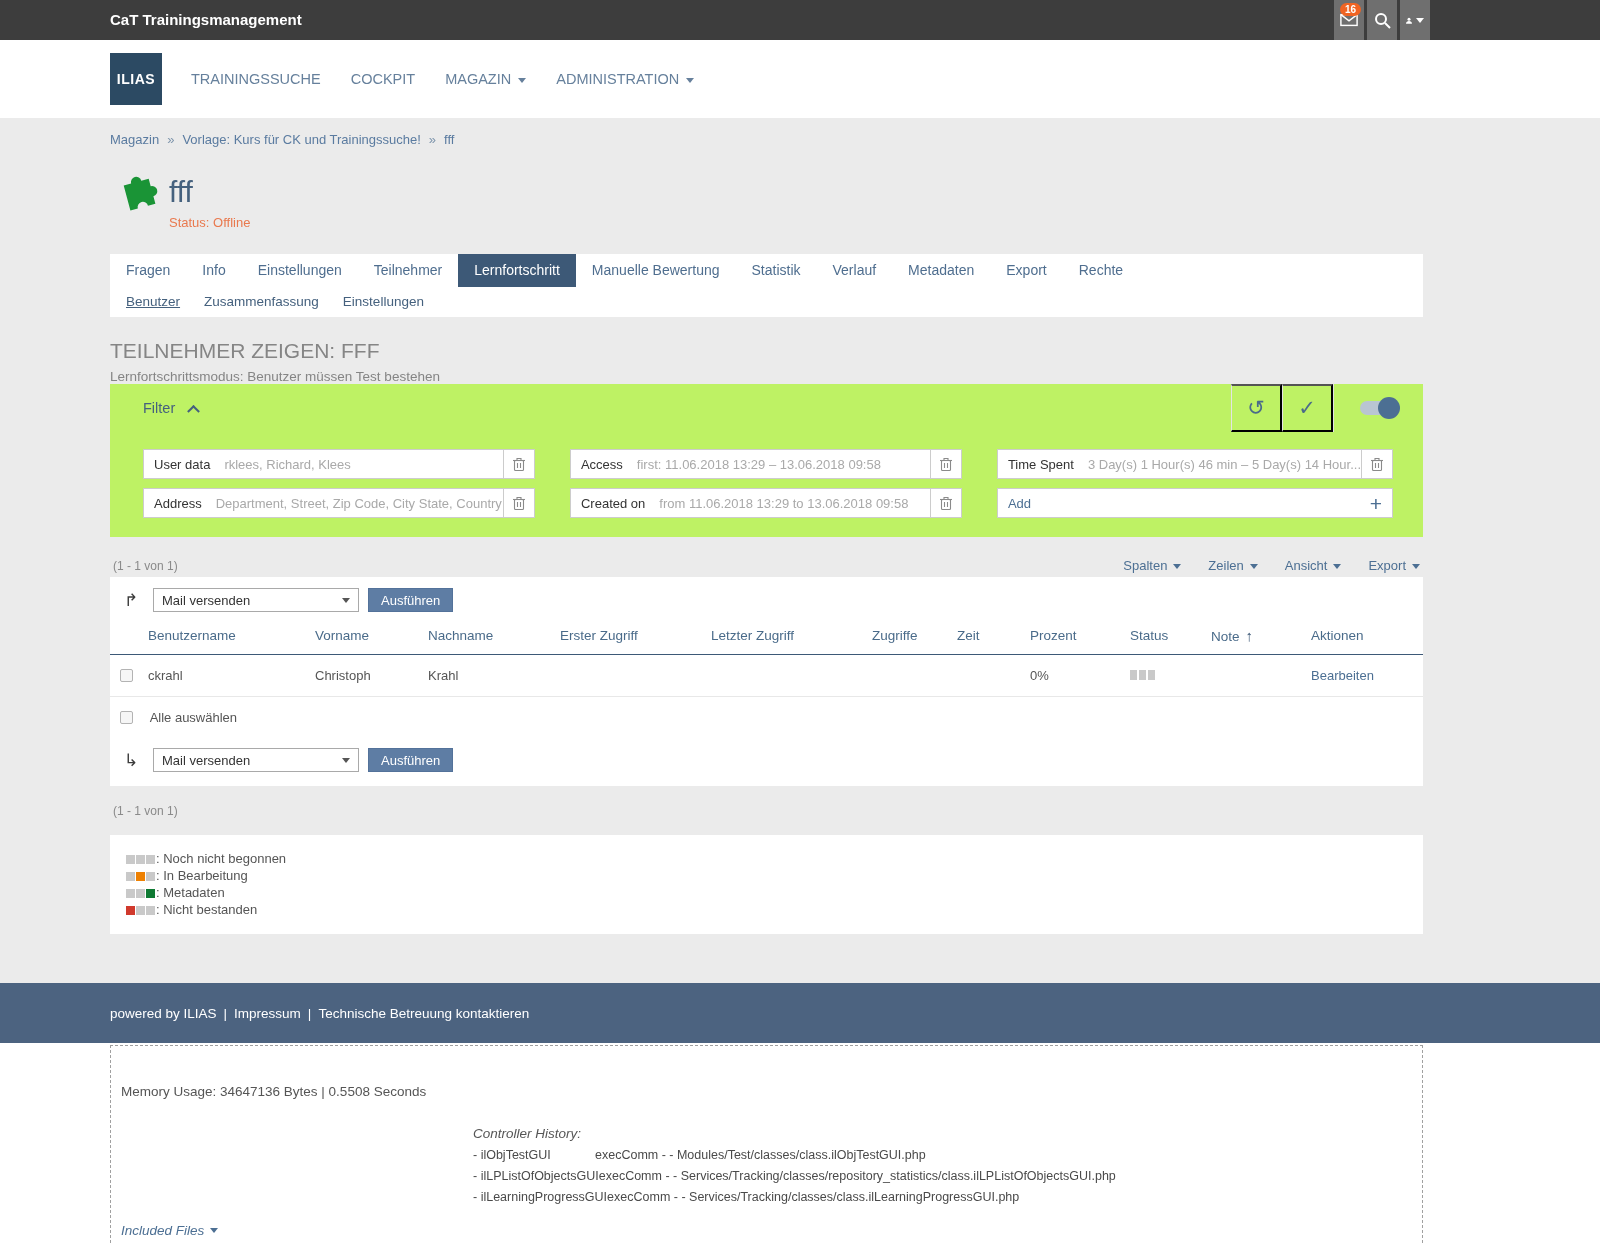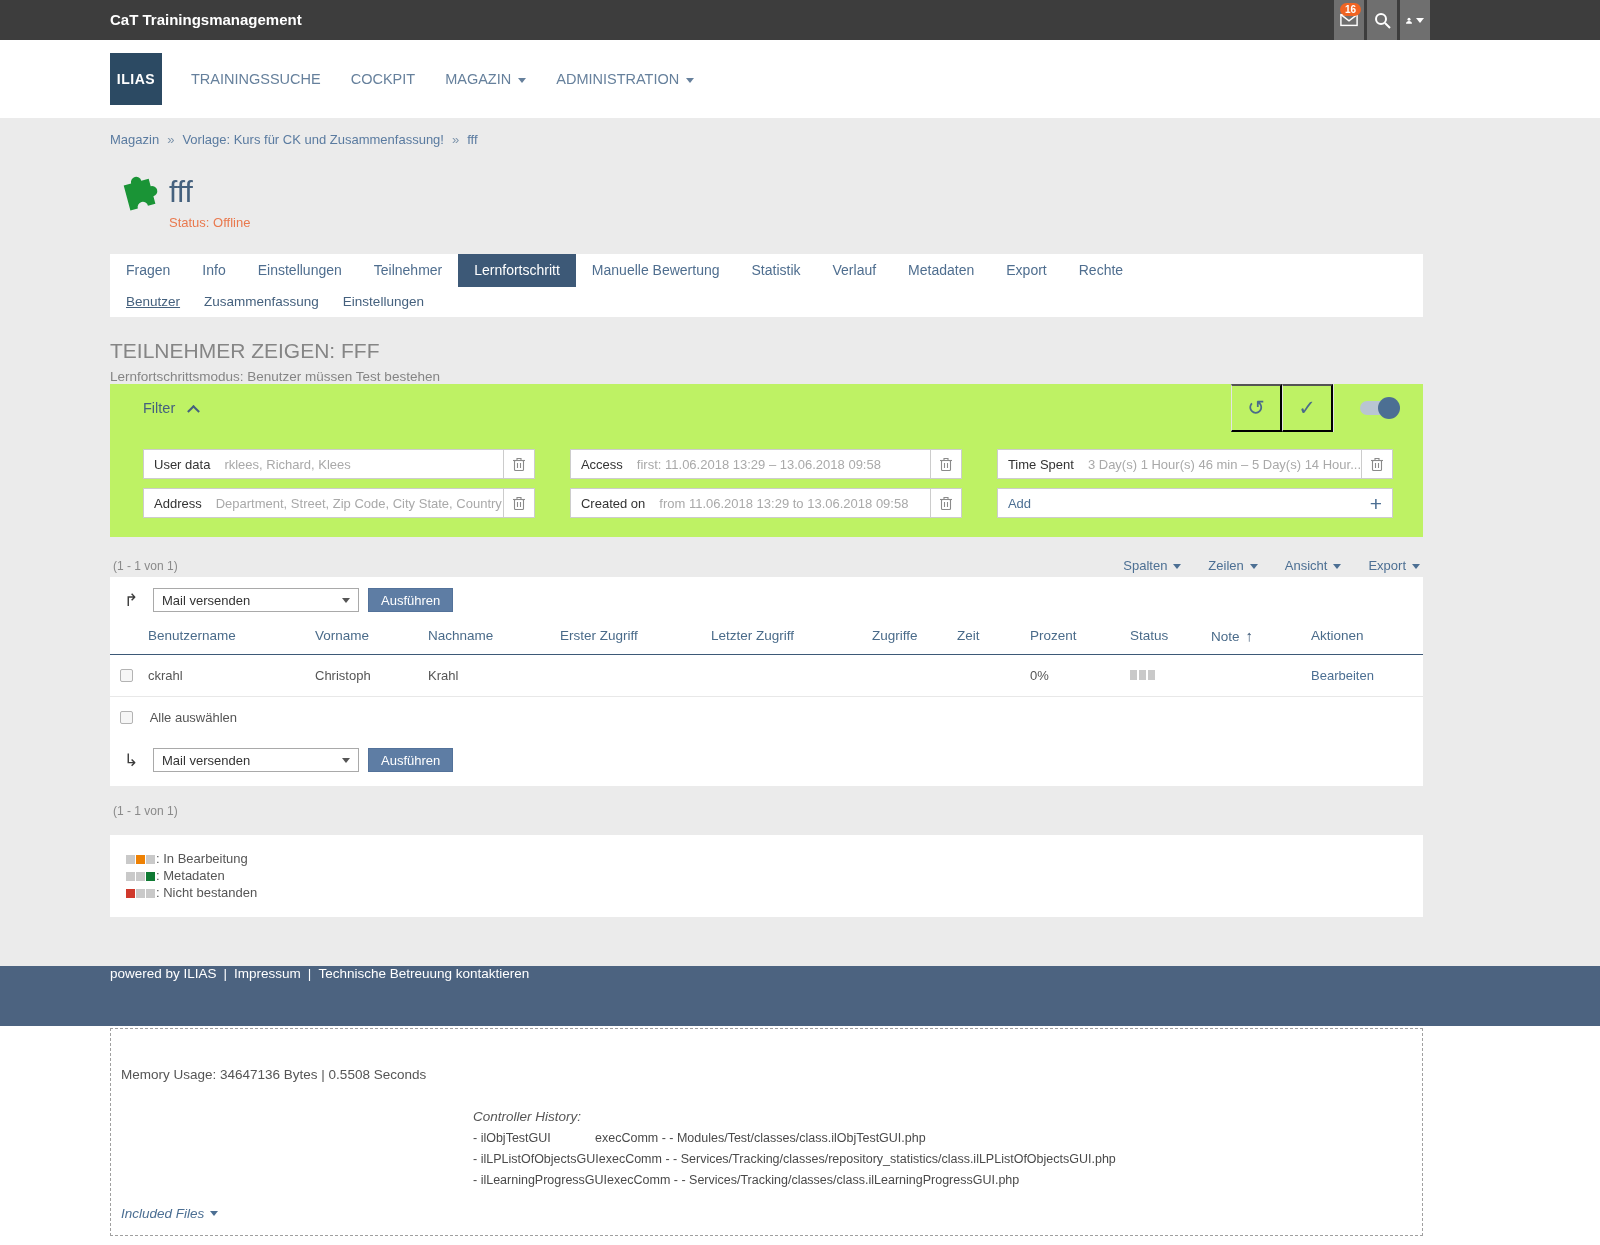--- a/index.html
+++ b/index.html
@@ -92,21 +92,21 @@
   .sort-arrow { color:#3d5977; font-weight:bold; font-size:15px; margin-left:6px; }
   .sq { display:inline-block; width:7px; height:10px; margin-right:2px; background:#c9c9c9; }
   .rowlink { color:#4c6f93; text-decoration:none; cursor:pointer; }
   .selallrow td { padding:11px 4px 11px 0; }
   .selall-label { margin-left:13px; font-size:13px; color:#555; }
   
   .legendbox { background:#fff; margin-top:17px; padding:15px 16px 16px; }
   .legrow { font-size:13px; color:#555; line-height:17px; white-space:nowrap; }
   .legsq { display:inline-block; width:9px; height:9px; margin-right:1px; vertical-align:-1px; }
   
-  .footer { background:#4c6380; height:60px; margin-top:49px; display:flex; align-items:flex-start; }
+  .footer { background:#4c6380; height:60px; margin-top:49px; display:flex; align-items:center; }
   .footer-inner { margin-left:110px; color:#fff; font-size:13.5px; }
   .footer-inner a { color:#fff; text-decoration:none; cursor:pointer; }
   .fsep { margin:0 7px; }
   
   .debugwrap { background:#fff; padding:2px 0 24px; }
   .debugbox { margin-left:110px; width:1313px; border:1px dashed #a0a0a0; height:208px; position:relative;
               font-size:13.5px; color:#555; }
   .memline { position:absolute; top:38px; left:10px; }
   .history { position:absolute; top:80px; left:362px; }
   .history-title { font-style:italic; }
@@ -161,21 +161,21 @@
     <a>
         <span>ADMINISTRATION</span>
         <span class="nav-caret"></span>
       </a>
   </nav>
 </div>
 
 <div class="container">
 
   <div class="breadcrumb">
-    <a>Magazin</a><span class="crumb-sep">»</span><a>Vorlage: Kurs für CK und Zusammenfassung!</a><span class="crumb-sep">»</span><a>fff</a>
+    <a>Magazin</a><span class="crumb-sep">»</span><a>Vorlage: Kurs für CK und Trainingssuche!</a><span class="crumb-sep">»</span><a>fff</a>
   </div>
 
   <div class="objhead">
     <div class="objicon">
       <svg width="46" height="46" viewBox="0 0 48 48">
           <path d="M15 8 h8 a5.5 5.5 0 1 1 11 0 h8 v8 a5.5 5.5 0 1 1 0 11 v8 h-8 a5.5 5.5 0 1 0 -11 0 h-8 v-27 z" fill="#1a9436"></path>
         </svg>
     </div>
     <div class="objtitleblock">
       <div class="objtitle">fff</div>
@@ -401,20 +401,21 @@
       </div>
       <button class="execbtn">Ausführen</button>
     </div>
   </div>
 
   <div class="tstrip" style="margin-top:8px;">
     <span class="pag">(1 - 1 von 1)</span>
   </div>
 
   <div class="legendbox">
+    <div class="legrow"><span class="legsq" style="background: rgb(201, 201, 201);"></span><span class="legsq" style="background: rgb(201, 201, 201);"></span><span class="legsq" style="background: rgb(201, 201, 201);"></span><span>: Noch nicht begonnen</span></div>
     <div class="legrow"><span class="legsq" style="background: rgb(201, 201, 201);"></span><span class="legsq" style="background: rgb(238, 129, 3);"></span><span class="legsq" style="background: rgb(201, 201, 201);"></span><span>: In Bearbeitung</span></div>
     <div class="legrow"><span class="legsq" style="background: rgb(201, 201, 201);"></span><span class="legsq" style="background: rgb(201, 201, 201);"></span><span class="legsq" style="background: rgb(15, 122, 51);"></span><span>: Metadaten</span></div>
     <div class="legrow"><span class="legsq" style="background: rgb(208, 57, 44);"></span><span class="legsq" style="background: rgb(201, 201, 201);"></span><span class="legsq" style="background: rgb(201, 201, 201);"></span><span>: Nicht bestanden</span></div>
   </div>
 
 </div>
 
 <div class="footer">
   <div class="footer-inner">
     <a>powered by ILIAS</a><span class="fsep">|</span><a>Impressum</a><span class="fsep">|</span><a>Technische Betreuung kontaktieren</a>

